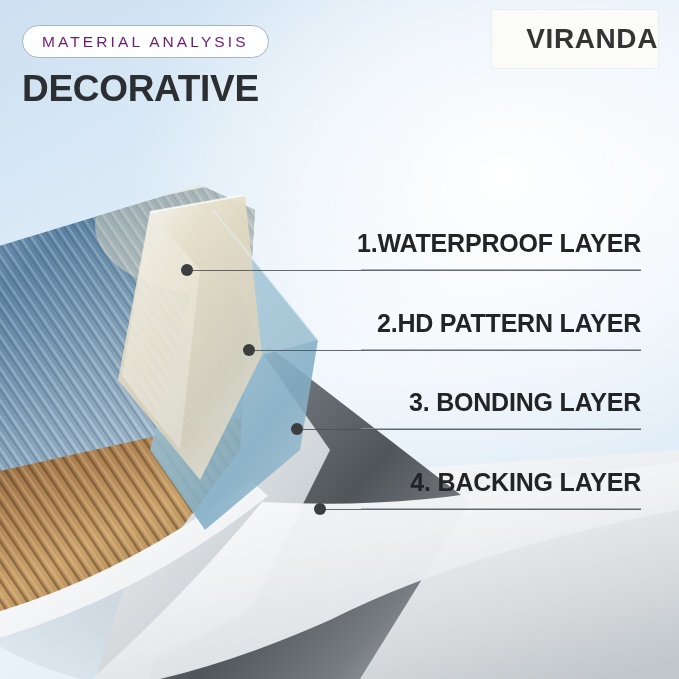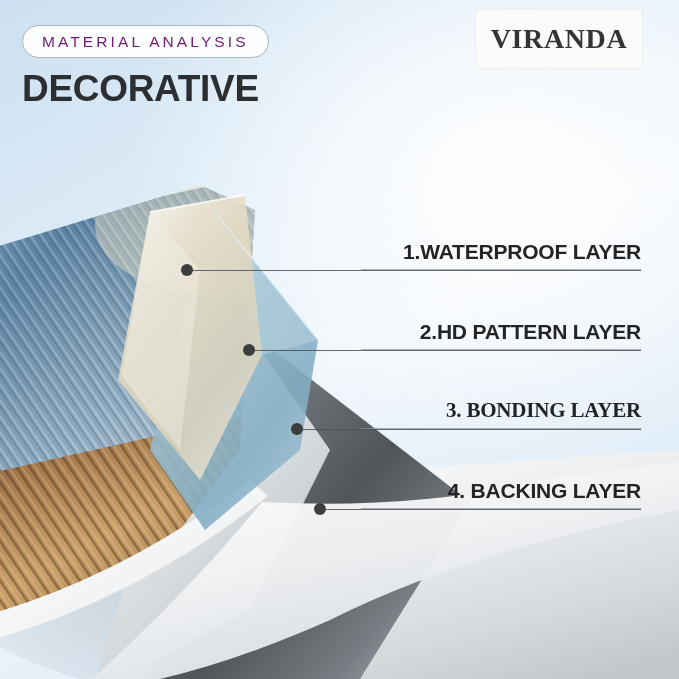--- a/index.html
+++ b/index.html
@@ -49,30 +49,29 @@
     font-weight: bold;
     font-size: 37px;
     line-height: 1.24;
     letter-spacing: -0.3px;
     white-space: nowrap;
   }
   .title-line { display: block; }
 
   .brand-plate {
     position: absolute;
-    left: 476px;
+    left: 492px;
     top: 10px;
     width: 166px;
     height: 58px;
     background: #fbfbfa;
     display: flex;
     align-items: center;
-    justify-content: center;
+    justify-content: flex-end;
     box-shadow: 0 0 0 0.5px rgba(210,216,222,0.5);
-    font-family: Liberation Serif, serif;
   }
   .brand-plate .brand-text {
     font-size: 28px;
     font-weight: bold;
     color: #343434;
     letter-spacing: 0.6px;
   }
 
   
   #art {
@@ -85,22 +84,22 @@
   #art svg { display: block; width: 100%; height: 100%; }
 
   
   .callout {
     position: absolute;
     height: 30px;
   }
   .callout .cap {
     position: absolute;
     right: 0;
-    bottom: 6px;
-    font-size: 21px;
+    bottom: 12px;
+    font-size: 25px;
     font-weight: bold;
     color: #222426;
     letter-spacing: -0.2px;
     white-space: nowrap;
   }
   .callout .rule {
     position: absolute;
     right: 0;
     bottom: 0;
     height: 1px;
@@ -285,21 +284,21 @@
   <div class="callout" style="left:361px; top:240px; width:280px;">
     <span class="cap">1.WATERPROOF LAYER</span>
     <span class="rule" style="width:280px;"></span>
   </div>
 
   <div class="callout" style="left:361px; top:320px; width:280px;">
     <span class="cap">2.HD PATTERN LAYER</span>
     <span class="rule" style="width:280px;"></span>
   </div>
 
-  <div class="callout" style="left:361px; top:399px; width:280px;font-family:Liberation Serif, serif;">
+  <div class="callout" style="left:361px; top:399px; width:280px;">
     <span class="cap">3. BONDING LAYER</span>
     <span class="rule" style="width:280px;"></span>
   </div>
 
   <div class="callout" style="left:361px; top:479px; width:280px;">
     <span class="cap">4. BACKING LAYER</span>
     <span class="rule" style="width:280px;"></span>
   </div>
 
 </div>

